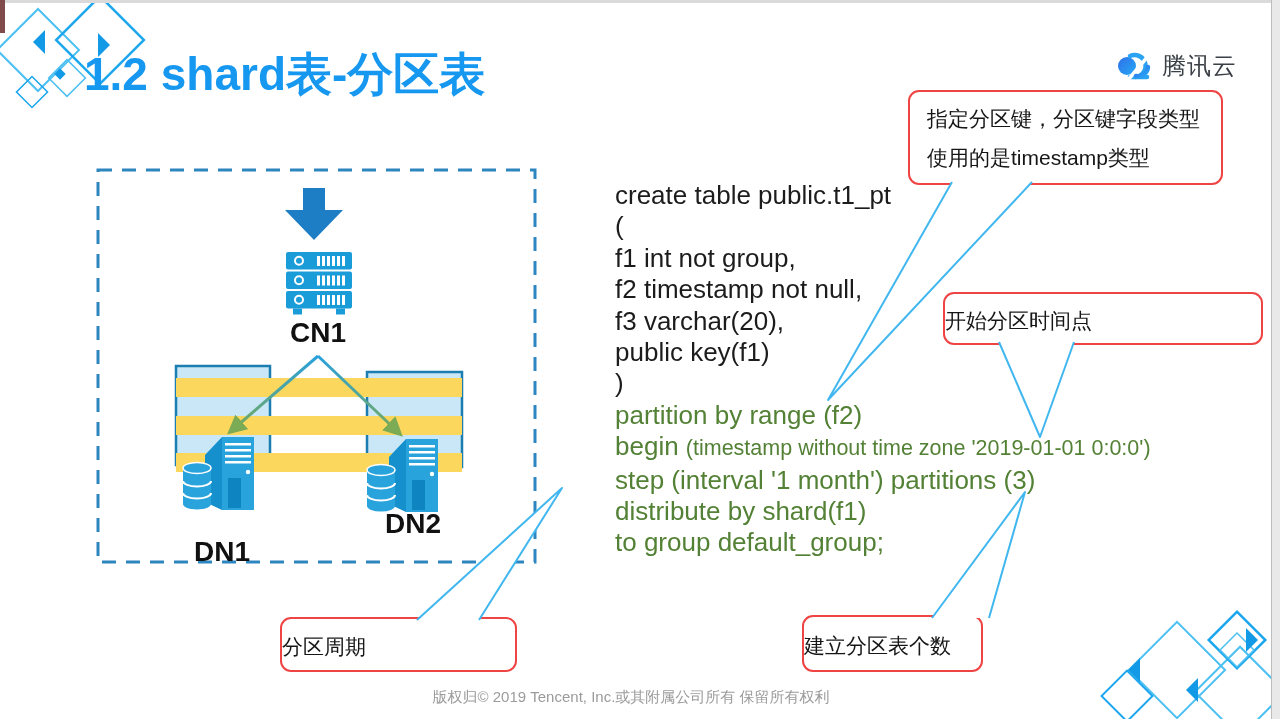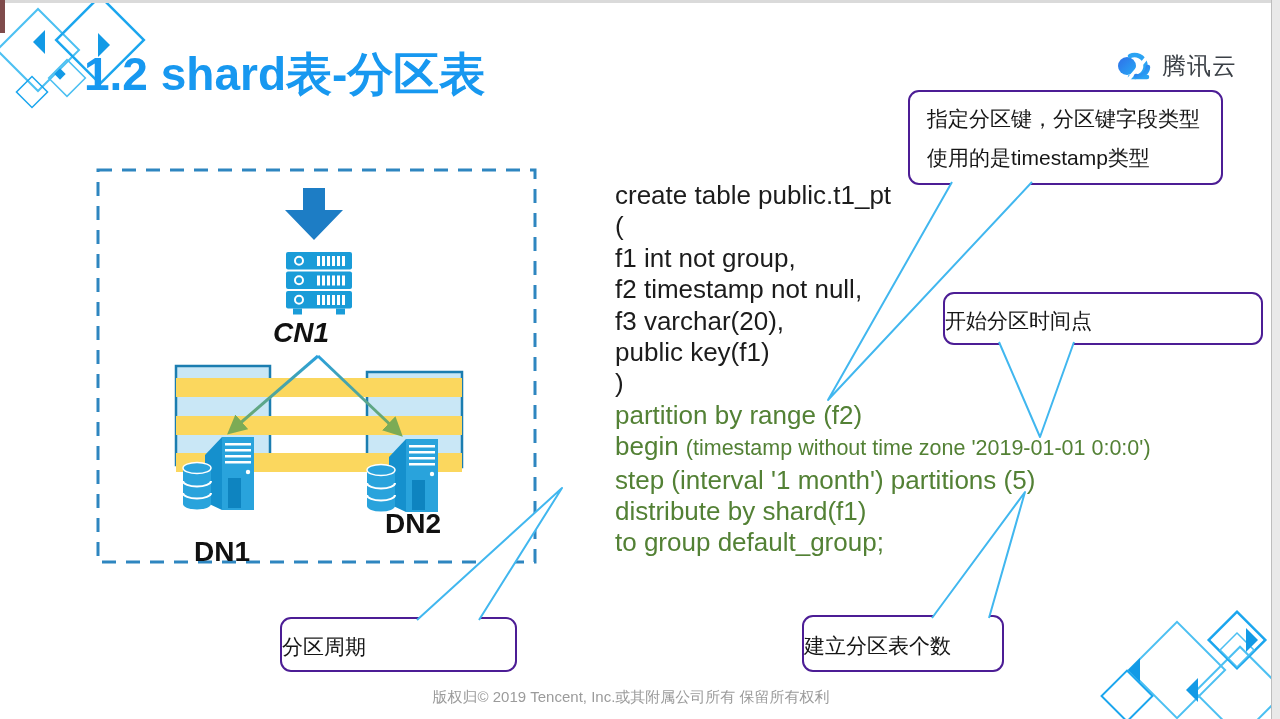--- a/index.html
+++ b/index.html
@@ -10,31 +10,31 @@
 
   .title{left:84px;top:44px;font-size:46px;font-weight:bold;color:#1798f0;letter-spacing:0px;white-space:nowrap;}
   .brand{left:1162px;top:50px;font-size:24px;color:#3b4046;font-weight:500;letter-spacing:1px;}
 
   .node-label{font-size:28px;font-weight:bold;color:#111;transform:translateX(-50%);white-space:nowrap;}
 
   .sql{left:570px;top:180px;font-size:26px;line-height:31.4px;color:#1c1c1c;white-space:nowrap;margin-left:45px;}
   .sql .green{color:#538135;}
   .sql .small{font-size:21.5px;}
 
-  .callout{border:2px solid #4c1d95;border-radius:11px;background:#fff;color:#161616;
+  .callout{border:2px solid #ef4444;border-radius:11px;background:#fff;color:#161616;
            box-sizing:border-box;z-index:3;}
   .callout .ctr{position:absolute;left:0;right:0;text-align:left;}
   .co-pk{left:908px;top:90px;width:315px;height:95px;font-size:21px;}
   .co-pk .l1{position:absolute;left:17px;top:13px;}
   .co-pk .l2{position:absolute;left:17px;top:52px;}
   .co-start{left:943px;top:292px;width:320px;height:53px;font-size:21px;}
   .co-start .ctr{top:13px;}
   .co-period{left:280px;top:617px;width:237px;height:55px;font-size:21px;font-family:Liberation Mono, monospace;}
   .co-period .ctr{top:14px;}
-  .co-count{left:802px;top:615px;width:202px;height:57px;font-size:21px;}
+  .co-count{left:802px;top:615px;width:181px;height:57px;font-size:21px;}
   .co-count .ctr{top:15px;}
 
   .tails{z-index:4;}
   .footer{left:0;top:688px;width:1262px;text-align:center;font-size:15px;color:#9b9b9b;}
 
   .edge-top{left:0;top:0;width:1280px;height:3px;background:#dadada;z-index:6;}
   .edge-right{left:1271px;top:0;width:9px;height:719px;background:#e9e9e9;border-left:1px solid #bdbdbd;box-sizing:border-box;z-index:6;}
   .edge-corner{left:0;top:0;width:5px;height:33px;background:#7f4b4b;z-index:7;}
 </style>
 </head>
@@ -178,35 +178,35 @@
       <ellipse cx="197" cy="504" rx="14" ry="5.5" fill="#29a3dc"></ellipse>
       <ellipse cx="197" cy="468" rx="14" ry="5.5" fill="#29a3dc" stroke="#fff" stroke-width="1.5"></ellipse>
       <path d="M183,481 a14,5.5 0 0 0 28,0" fill="none" stroke="#fff" stroke-width="2"></path>
       <path d="M183,493 a14,5.5 0 0 0 28,0" fill="none" stroke="#fff" stroke-width="2"></path>
     </g>
   </svg>
 
   <div class="abs title">1.2 shard表-分区表</div>
   <div class="abs brand">腾讯云</div>
 
-  <div class="abs node-label" style="left:301px;top:317px;font-style:italic;">CN1</div>
+  <div class="abs node-label" style="left:318px;top:317px;">CN1</div>
   <div class="abs node-label" style="left:222px;top:536px;">DN1</div>
   <div class="abs node-label" style="left:413px;top:508px;">DN2</div>
 
   <div class="abs sql">
     <div class="ln">create table public.t1_pt</div>
     <div class="ln">(</div>
     <div class="ln">f1 int not group,</div>
     <div class="ln">f2 timestamp not null,</div>
     <div class="ln">f3 varchar(20),</div>
     <div class="ln">public key(f1)</div>
     <div class="ln">)</div>
     <div class="ln green">partition by range (f2)</div>
     <div class="ln green"><span>begin </span><span class="small">(timestamp without time zone '2019-01-01 0:0:0')</span></div>
-    <div class="ln green">step (interval '1 month') partitions (5)</div>
+    <div class="ln green">step (interval '1 month') partitions (3)</div>
     <div class="ln green">distribute by shard(f1)</div>
     <div class="ln green">to group default_group;</div>
   </div>
 
   <div class="abs callout co-pk">
     <div class="l1">指定分区键，分区键字段类型</div>
     <div class="l2">使用的是timestamp类型</div>
   </div>
   <div class="abs callout co-start">
     <div class="ctr">开始分区时间点</div>

